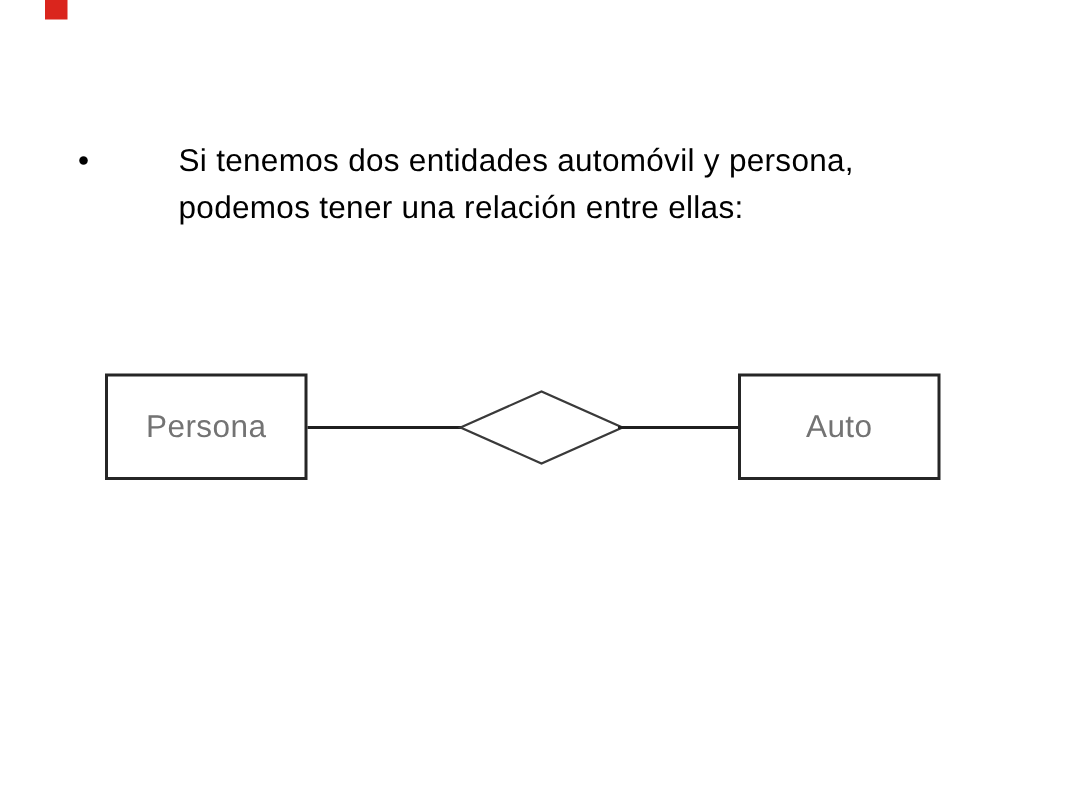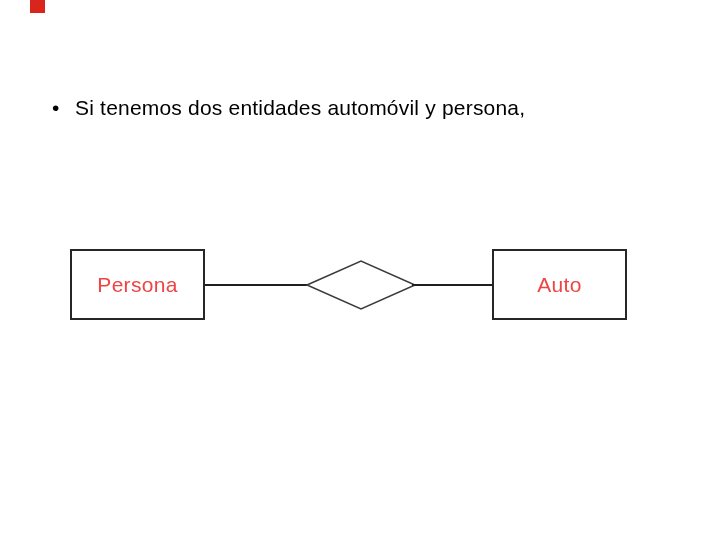--- a/index.html
+++ b/index.html
@@ -38,36 +38,37 @@
     flex: 0 0 23px;
   }
   .bullet-text {
     font-size: 21px;
     line-height: 31px;
     letter-spacing: 0.2px;
   }
   .bullet-text span {
     display: block;
     white-space: nowrap;
+    margin-left: 44px;
   }
   .entity-box {
     position: absolute;
     top: 249px;
     width: 135px;
     height: 71px;
     box-sizing: border-box;
     border: 2px solid #262626;
     background: #ffffff;
     display: flex;
     align-items: center;
     justify-content: center;
   }
   .entity-box .entity-label {
     font-size: 21px;
-    color: #ef4444;
+    color: #737373;
     letter-spacing: 0.3px;
   }
   .entity-persona { left: 70px; }
   .entity-auto { left: 492px; }
   .connector {
     position: absolute;
     top: 284px;
     height: 2px;
     background: #1f1f1f;
   }
@@ -85,20 +86,21 @@
 <body>
 
 <div class="slide">
 
   <div class="red-marker"></div>
 
   <div class="bullet-item">
     <span class="bullet-dot">•</span>
     <div class="bullet-text">
       <span>Si tenemos dos entidades automóvil y persona,</span>
+      <span>podemos tener una relación entre ellas:</span>
     </div>
   </div>
 
   <div>
 
     <div class="entity-box entity-persona">
       <span class="entity-label">Persona</span>
     </div>
 
     <div class="connector connector-left"></div>

